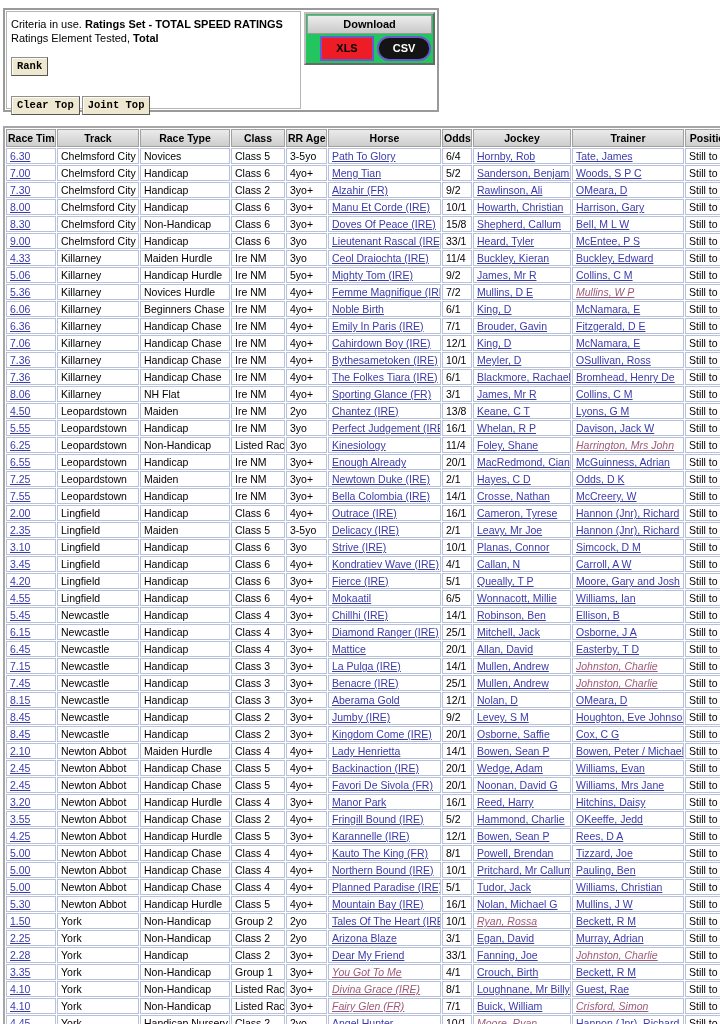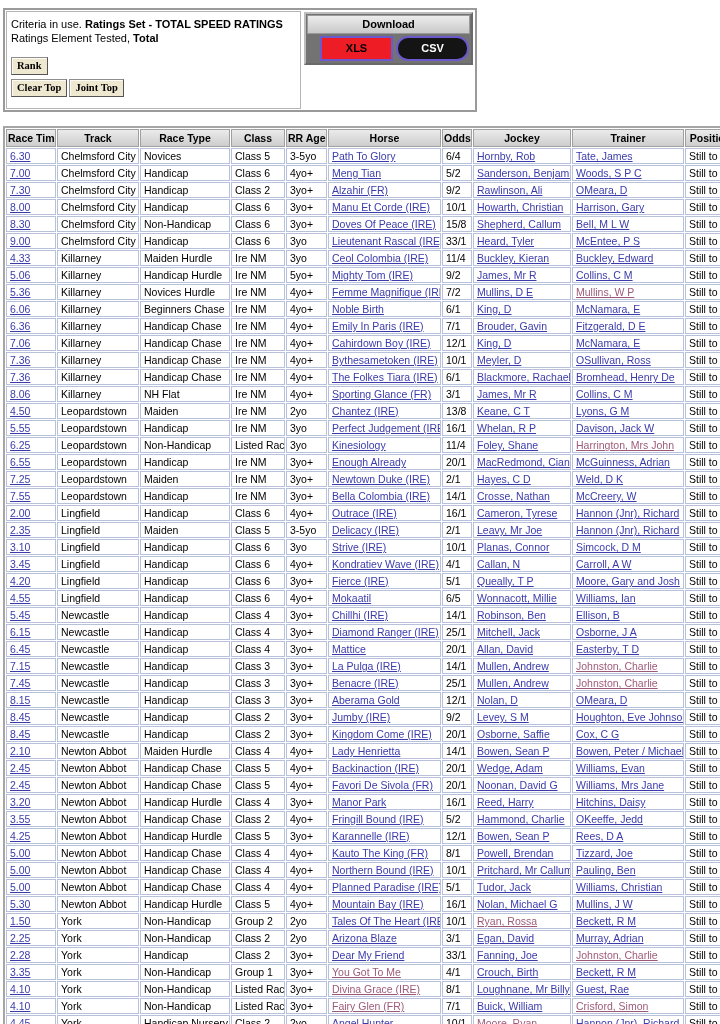--- a/index.html
+++ b/index.html
@@ -6,21 +6,21 @@
   html,body { background:#fff; width:720px; }
   body {
     font-family:"Liberation Sans", sans-serif;
     font-size:10.5px;
     color:#000;
   }
 
   
   .top-wrap {
     margin:8px 0 0 3px;
-    width:474px;
+    width:436px;
     height:104px;
     border:2px solid #9a9a9a;
     display:flex;
     background:#fff;
   }
   .criteria-panel {
     width:295px;
     border:1px solid #b5b5b5;
     margin:1px;
     padding:5px 4px 4px 4px;
@@ -32,29 +32,29 @@
     display:inline-block;
     background:#efe8d0;
     border:1px solid #8f8f8f;
     border-right-color:#555; border-bottom-color:#555;
     box-shadow:inset 1px 1px 0 #fdfbf4;
     font-weight:bold;
     font-size:10.5px;
     padding:2px 5px 3px 5px;
     cursor:pointer;
     color:#000;
-    font-family:Liberation Serif, serif;
+    font-family:Liberation Mono, monospace;
   }
   .rank-row { margin-top:12px; }
-  .top-row { margin-top:4px; display:flex; gap:2px; }
+  .top-row { margin-top:20px; display:flex; gap:2px; }
 
   .download-panel { flex:1; padding:2px; }
   .download-table {
     border:2px outset #bdbdbd;
-    background:#737373;
+    background:#22c55e;
     padding:1px;
   }
   .download-header {
     background:linear-gradient(#ececec,#c9c9c9);
     border:1px solid #9a9a9a;
     text-align:center;
     font-weight:bold;
     font-size:11px;
     padding:2px 0 3px 0;
   }
@@ -93,21 +93,21 @@
     border:1px solid #b7c1dc;
     background:#fff;
     padding:1px 3px;
     font-size:10.5px;
     line-height:12px;
     white-space:nowrap;
     overflow:hidden;
     height:15px;
   }
   table.ratings a { color:#3b3bab; text-decoration:underline; }
-  table.ratings a.v { color:#9d5a78; }
+  table.ratings a.v { color:#9d5a78;font-style:italic; }
 </style>
 </head>
 <body>
 
 <div class="top-wrap">
   <div class="criteria-panel">
     <div class="criteria-line"><span>Criteria in use. </span><b>Ratings Set - TOTAL SPEED RATINGS</b></div>
     <div class="criteria-line"><span>Ratings Element Tested, </span><b>Total</b></div>
     <div class="rank-row">
       <button class="btn">Rank</button>
@@ -227,21 +227,21 @@
         <td><a href="#">Heard, Tyler</a></td>
         <td><a href="#">McEntee, P S</a></td>
         <td>Still to Run</td>
       </tr>
       <tr>
         <td><a href="#">4.33</a></td>
         <td>Killarney</td>
         <td>Maiden Hurdle</td>
         <td>Ire NM</td>
         <td>3yo</td>
-        <td><a href="#">Ceol Colombia (IRE)</a></td>
+        <td><a href="#">Ceol Draiochta (IRE)</a></td>
         <td>11/4</td>
         <td><a href="#">Buckley, Kieran</a></td>
         <td><a href="#">Buckley, Edward</a></td>
         <td>Still to Run</td>
       </tr>
       <tr>
         <td><a href="#">5.06</a></td>
         <td>Killarney</td>
         <td>Handicap Hurdle</td>
         <td>Ire NM</td>
@@ -386,21 +386,21 @@
       </tr>
       <tr>
         <td><a href="#">7.25</a></td>
         <td>Leopardstown</td>
         <td>Maiden</td>
         <td>Ire NM</td>
         <td>3yo+</td>
         <td><a href="#">Newtown Duke (IRE)</a></td>
         <td>2/1</td>
         <td><a href="#">Hayes, C D</a></td>
-        <td><a href="#">Weld, D K</a></td>
+        <td><a href="#">Odds, D K</a></td>
         <td>Still to Run</td>
       </tr>
       <tr>
         <td><a href="#">7.55</a></td>
         <td>Leopardstown</td>
         <td>Handicap</td>
         <td>Ire NM</td>
         <td>3yo+</td>
         <td><a href="#">Bella Colombia (IRE)</a></td>
         <td>14/1</td>

